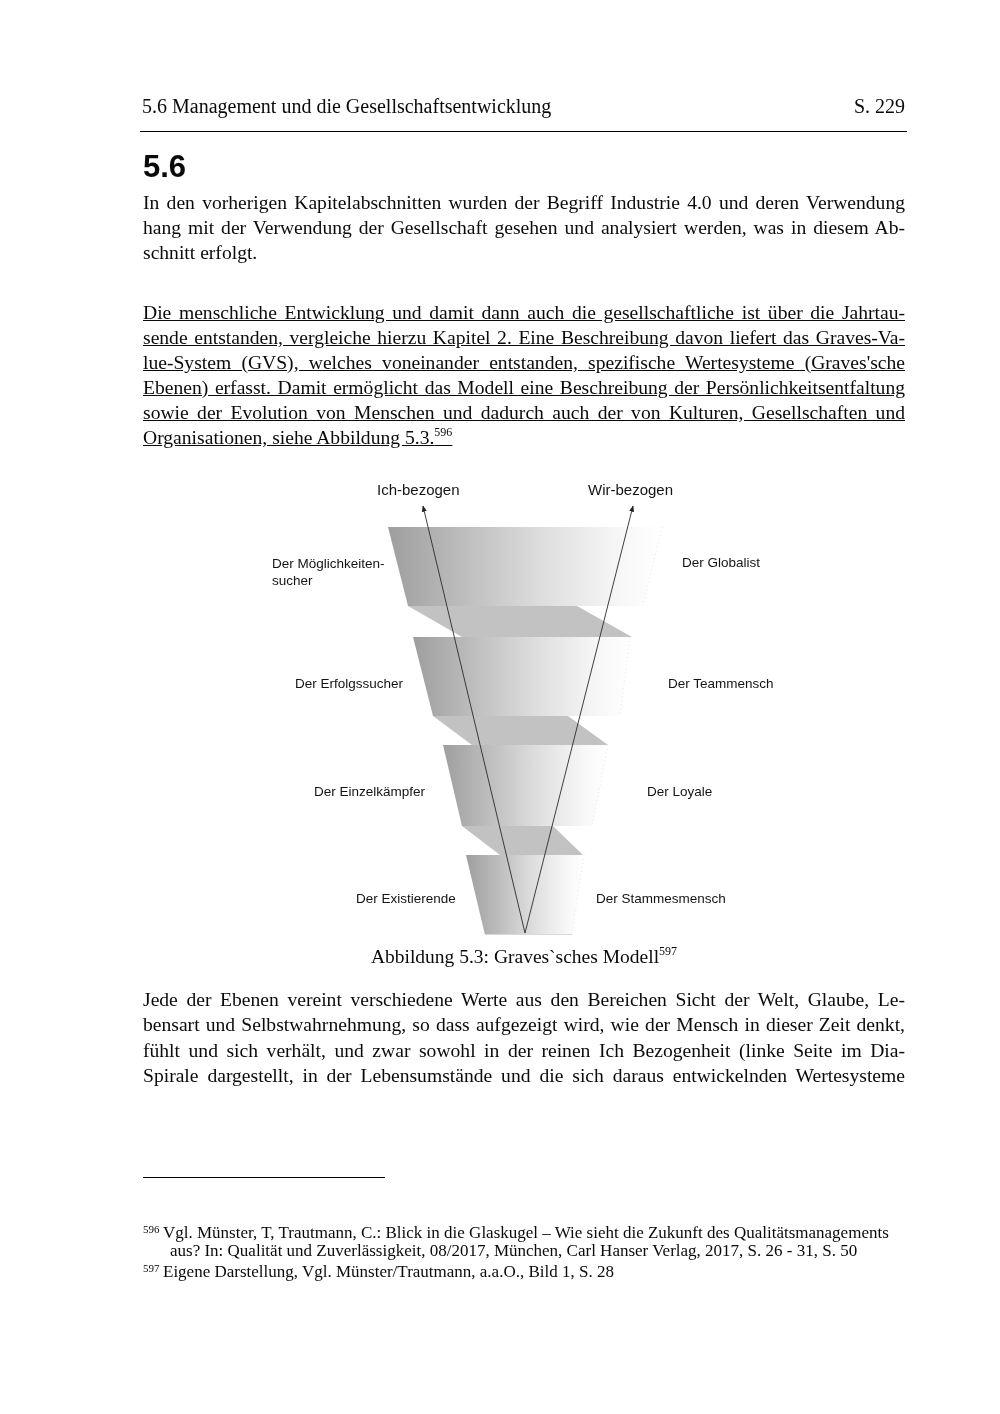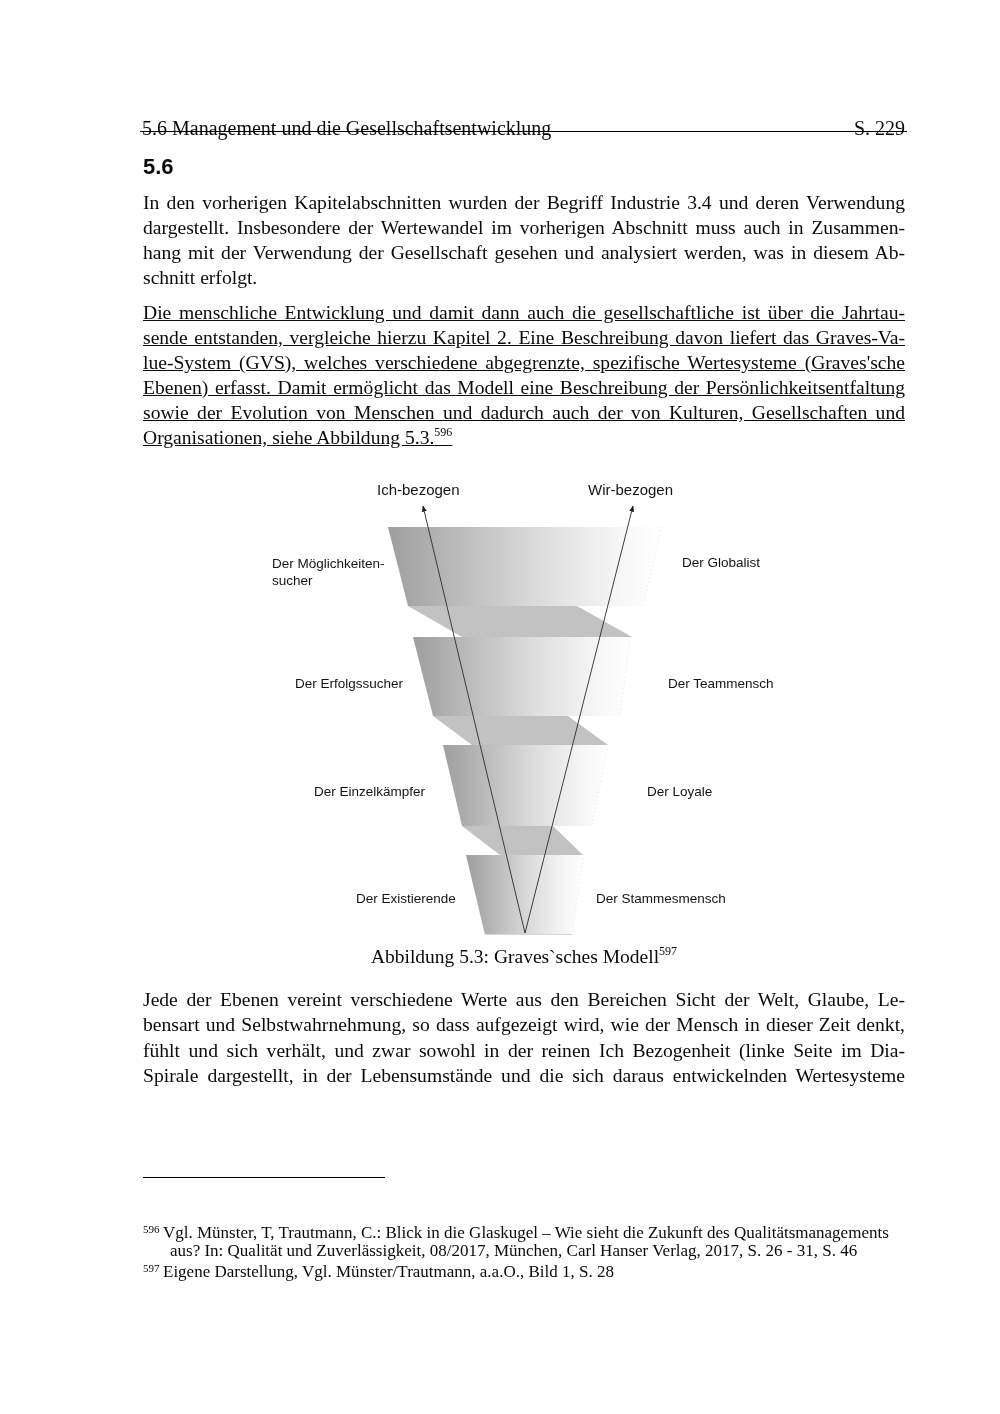--- a/index.html
+++ b/index.html
@@ -3,27 +3,27 @@
 <meta charset="utf-8">
 <style>
   html, body { margin: 0; padding: 0; background: #ffffff; }
   .page {
     position: relative; width: 1000px; height: 1414px; background: #ffffff;
     overflow: hidden; color: #0a0a0a;
     font-family: "Liberation Serif", "DejaVu Serif", serif;
   }
   .abs { position: absolute; }
   
-  .hdr { top: 116px; font-size: 20px; line-height: 25px; white-space: nowrap; font-family: Liberation Serif, serif; }
+  .hdr { top: 94px; font-size: 20px; line-height: 25px; white-space: nowrap; font-family: Liberation Serif, serif; }
   .hdr-title { left: 142px; }
   .hdr-page { right: 95px; }
   .hdr-rule { left: 140px; top: 131px; width: 767px; height: 1px; background: #000; }
   
   .heading { top: 153px; font-family: "Liberation Sans", "DejaVu Sans", sans-serif; font-weight: bold;
-             font-size: 22px; line-height: 28px; white-space: nowrap; }
+             font-size: 31px; line-height: 28px; white-space: nowrap; }
   .h-num { left: 143px; }
   .h-title { left: 203px; }
   
   .para { left: 143px; width: 762px; font-size: 19.6px; line-height: 25px; }
   .para .ln { display: block; height: 25px; text-align: justify; text-align-last: justify; }
   .para .ln.last { text-align: center; text-align-last: left; }
   .p1 { top: 190px; }
   .p2 { top: 300px; text-decoration: underline; }
   .p3 { top: 987px; line-height: 25.3px; }
   .p3 .ln { height: 25.3px; }
@@ -49,30 +49,29 @@
 
 <div class="page">
 
   <div class="abs hdr hdr-title">5.6 Management und die Gesellschaftsentwicklung</div>
   <div class="abs hdr hdr-page">S. 229</div>
   <div class="abs hdr-rule"></div>
 
   <div class="abs heading h-num">5.6</div>
 
   <div class="abs para p1">
-    <span class="ln">In den vorherigen Kapitelabschnitten wurden der Begriff Industrie 3.4 und deren Verwendung</span>
-    <span class="ln">dargestellt. Insbesondere der Wertewandel im vorherigen Abschnitt muss auch in Zusammen-</span>
+    <span class="ln">In den vorherigen Kapitelabschnitten wurden der Begriff Industrie 4.0 und deren Verwendung</span>
     <span class="ln">hang mit der Verwendung der Gesellschaft gesehen und analysiert werden, was in diesem Ab-</span>
     <span class="ln last">schnitt erfolgt.</span>
   </div>
 
   <div class="abs para p2">
     <span class="ln">Die menschliche Entwicklung und damit dann auch die gesellschaftliche ist über die Jahrtau-</span>
     <span class="ln">sende entstanden, vergleiche hierzu Kapitel 2. Eine Beschreibung davon liefert das Graves-Va-</span>
-    <span class="ln">lue-System (GVS), welches verschiedene abgegrenzte, spezifische Wertesysteme (Graves'sche</span>
+    <span class="ln">lue-System (GVS), welches voneinander entstanden, spezifische Wertesysteme (Graves'sche</span>
     <span class="ln">Ebenen) erfasst. Damit ermöglicht das Modell eine Beschreibung der Persönlichkeitsentfaltung</span>
     <span class="ln">sowie der Evolution von Menschen und dadurch auch der von Kulturen, Gesellschaften und</span>
     <span class="ln last"><span>Organisationen, siehe Abbildung 5.3.</span><sup class="ref">596</sup></span>
   </div>
 
   <svg class="abs fig-svg" viewBox="250 470 560 480" xmlns="http://www.w3.org/2000/svg">
     <defs>
       <linearGradient id="layerGrad" x1="0" y1="0" x2="1" y2="0">
         <stop offset="0" stop-color="#9e9e9e"></stop>
         <stop offset="0.55" stop-color="#dcdcdc"></stop>
@@ -127,21 +126,21 @@
     <span class="ln">bensart und Selbstwahrnehmung, so dass aufgezeigt wird, wie der Mensch in dieser Zeit denkt,</span>
     <span class="ln">fühlt und sich verhält, und zwar sowohl in der reinen Ich Bezogenheit (linke Seite im Dia-</span>
     <span class="ln">Spirale dargestellt, in der Lebensumstände und die sich daraus entwickelnden Wertesysteme</span>
   </div>
 
   <div class="abs fn-rule"></div>
 
   <div class="abs fn fn596">
     <span class="fn-num">596</span>
     <span class="fn-line first">Vgl. Münster, T, Trautmann, C.: Blick in die Glaskugel – Wie sieht die Zukunft des Qualitätsmanagements</span>
-    <span class="fn-line cont">aus? In: Qualität und Zuverlässigkeit, 08/2017, München, Carl Hanser Verlag, 2017, S. 26 - 31, S. 46</span>
+    <span class="fn-line cont">aus? In: Qualität und Zuverlässigkeit, 08/2017, München, Carl Hanser Verlag, 2017, S. 26 - 31, S. 50</span>
   </div>
 
   <div class="abs fn fn597">
     <span class="fn-num">597</span>
     <span class="fn-line first">Eigene Darstellung, Vgl. Münster/Trautmann, a.a.O., Bild 1, S. 28</span>
   </div>
 
 </div>
 
 </body></html>

